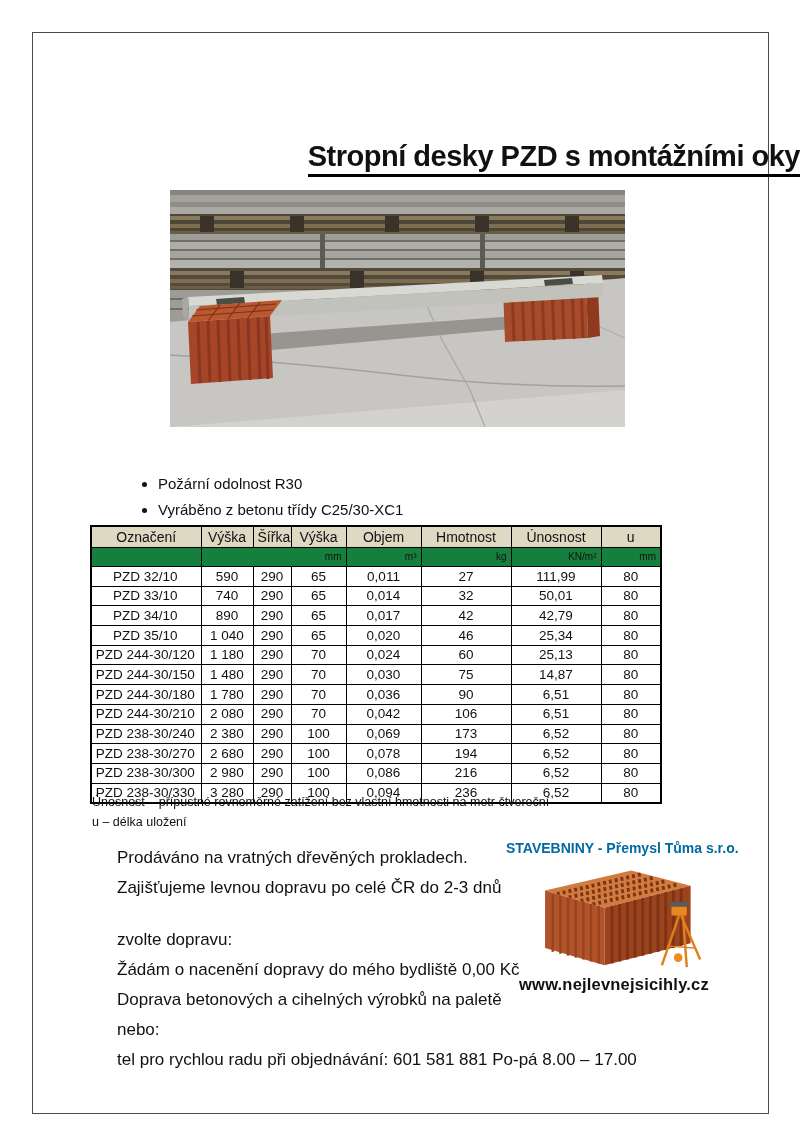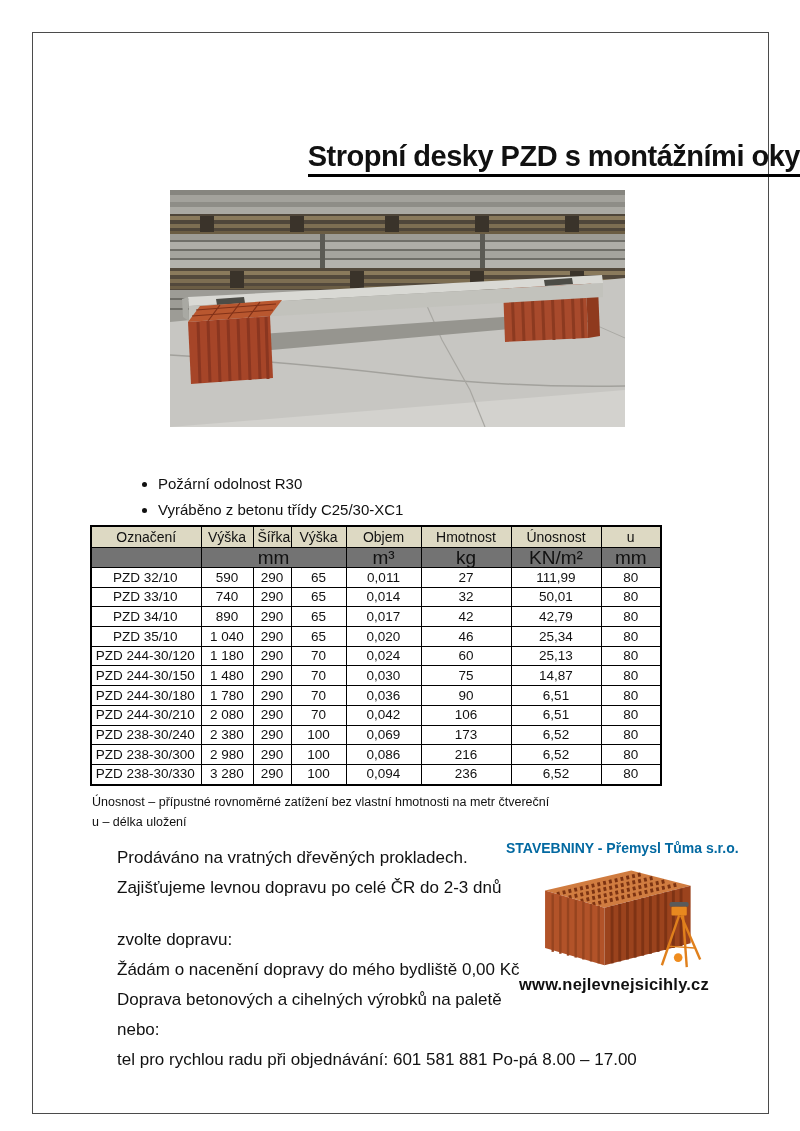--- a/index.html
+++ b/index.html
@@ -6,21 +6,21 @@
   body{width:800px;height:1131px;position:relative;font-family:"Liberation Sans",sans-serif;color:#111;overflow:hidden;}
   .page-frame{position:absolute;left:32px;top:32px;width:735px;height:1080px;border:1px solid #4b4b4b;}
   .title-wrap{position:absolute;left:0;right:0;top:132px;text-align:right;margin-top:8px;}
   .title{display:inline-block;font-size:29px;font-weight:bold;letter-spacing:-0.5px;border-bottom:3px solid #000;padding-bottom:1px;}
   .photo{position:absolute;left:170px;top:190px;width:455px;height:237px;}
   .bullets{position:absolute;left:106px;top:459px;margin:16px;padding-left:36px;font-size:15px;}
   .bullets li{margin-bottom:9px;line-height:17px;}
   .spec-table{position:absolute;left:90px;top:525px;width:570px;border-collapse:collapse;table-layout:fixed;font-size:13.5px;border:2px solid #000;}
   .spec-table th,.spec-table td{border:1px solid #000;padding:0 4px;line-height:1;height:18.7px;font-weight:normal;overflow:hidden;white-space:nowrap;}
   .spec-table thead th{height:20px;text-align:center;background:#ddd9c3;font-size:14px;margin-left:46px;}
-  .spec-table .units td{background:#737373;text-align:center;font-size:19px;height:18px;}
+  .spec-table .units td{background:#15803d;text-align:right;font-size:10px;height:18px;}
   .spec-table td.left{text-align:center;padding-left:2px;}
   .spec-table td.center{text-align:center;}
   .notes{position:absolute;left:92px;top:792px;font-size:12.5px;line-height:20px;}
   .body-text{position:absolute;left:93px;top:843px;font-size:17px;}
   .body-line{min-height:30px;line-height:30px;white-space:nowrap;margin-left:24px;}
   .body-line.spacer{min-height:22px;line-height:22px;}
   .logo-block{position:absolute;left:506px;top:840px;width:216px;text-align:center;}
   .logo-company{color:#0369a1;font-weight:bold;font-size:14px;white-space:nowrap;}
   .logo-img{margin-top:2px;}
   .logo-site{font-weight:bold;font-size:16.5px;letter-spacing:0.2px;white-space:nowrap;}
@@ -245,20 +245,30 @@
         <td class="left">PZD 238-30/240</td>
         <td class="center">2 380</td>
         <td class="center">290</td>
         <td class="center">100</td>
         <td class="center">0,069</td>
         <td class="center">173</td>
         <td class="center">6,52</td>
         <td class="center">80</td>
       </tr>
       <tr>
+        <td class="left">PZD 238-30/270</td>
+        <td class="center">2 680</td>
+        <td class="center">290</td>
+        <td class="center">100</td>
+        <td class="center">0,078</td>
+        <td class="center">194</td>
+        <td class="center">6,52</td>
+        <td class="center">80</td>
+      </tr>
+      <tr>
         <td class="left">PZD 238-30/300</td>
         <td class="center">2 980</td>
         <td class="center">290</td>
         <td class="center">100</td>
         <td class="center">0,086</td>
         <td class="center">216</td>
         <td class="center">6,52</td>
         <td class="center">80</td>
       </tr>
       <tr>

